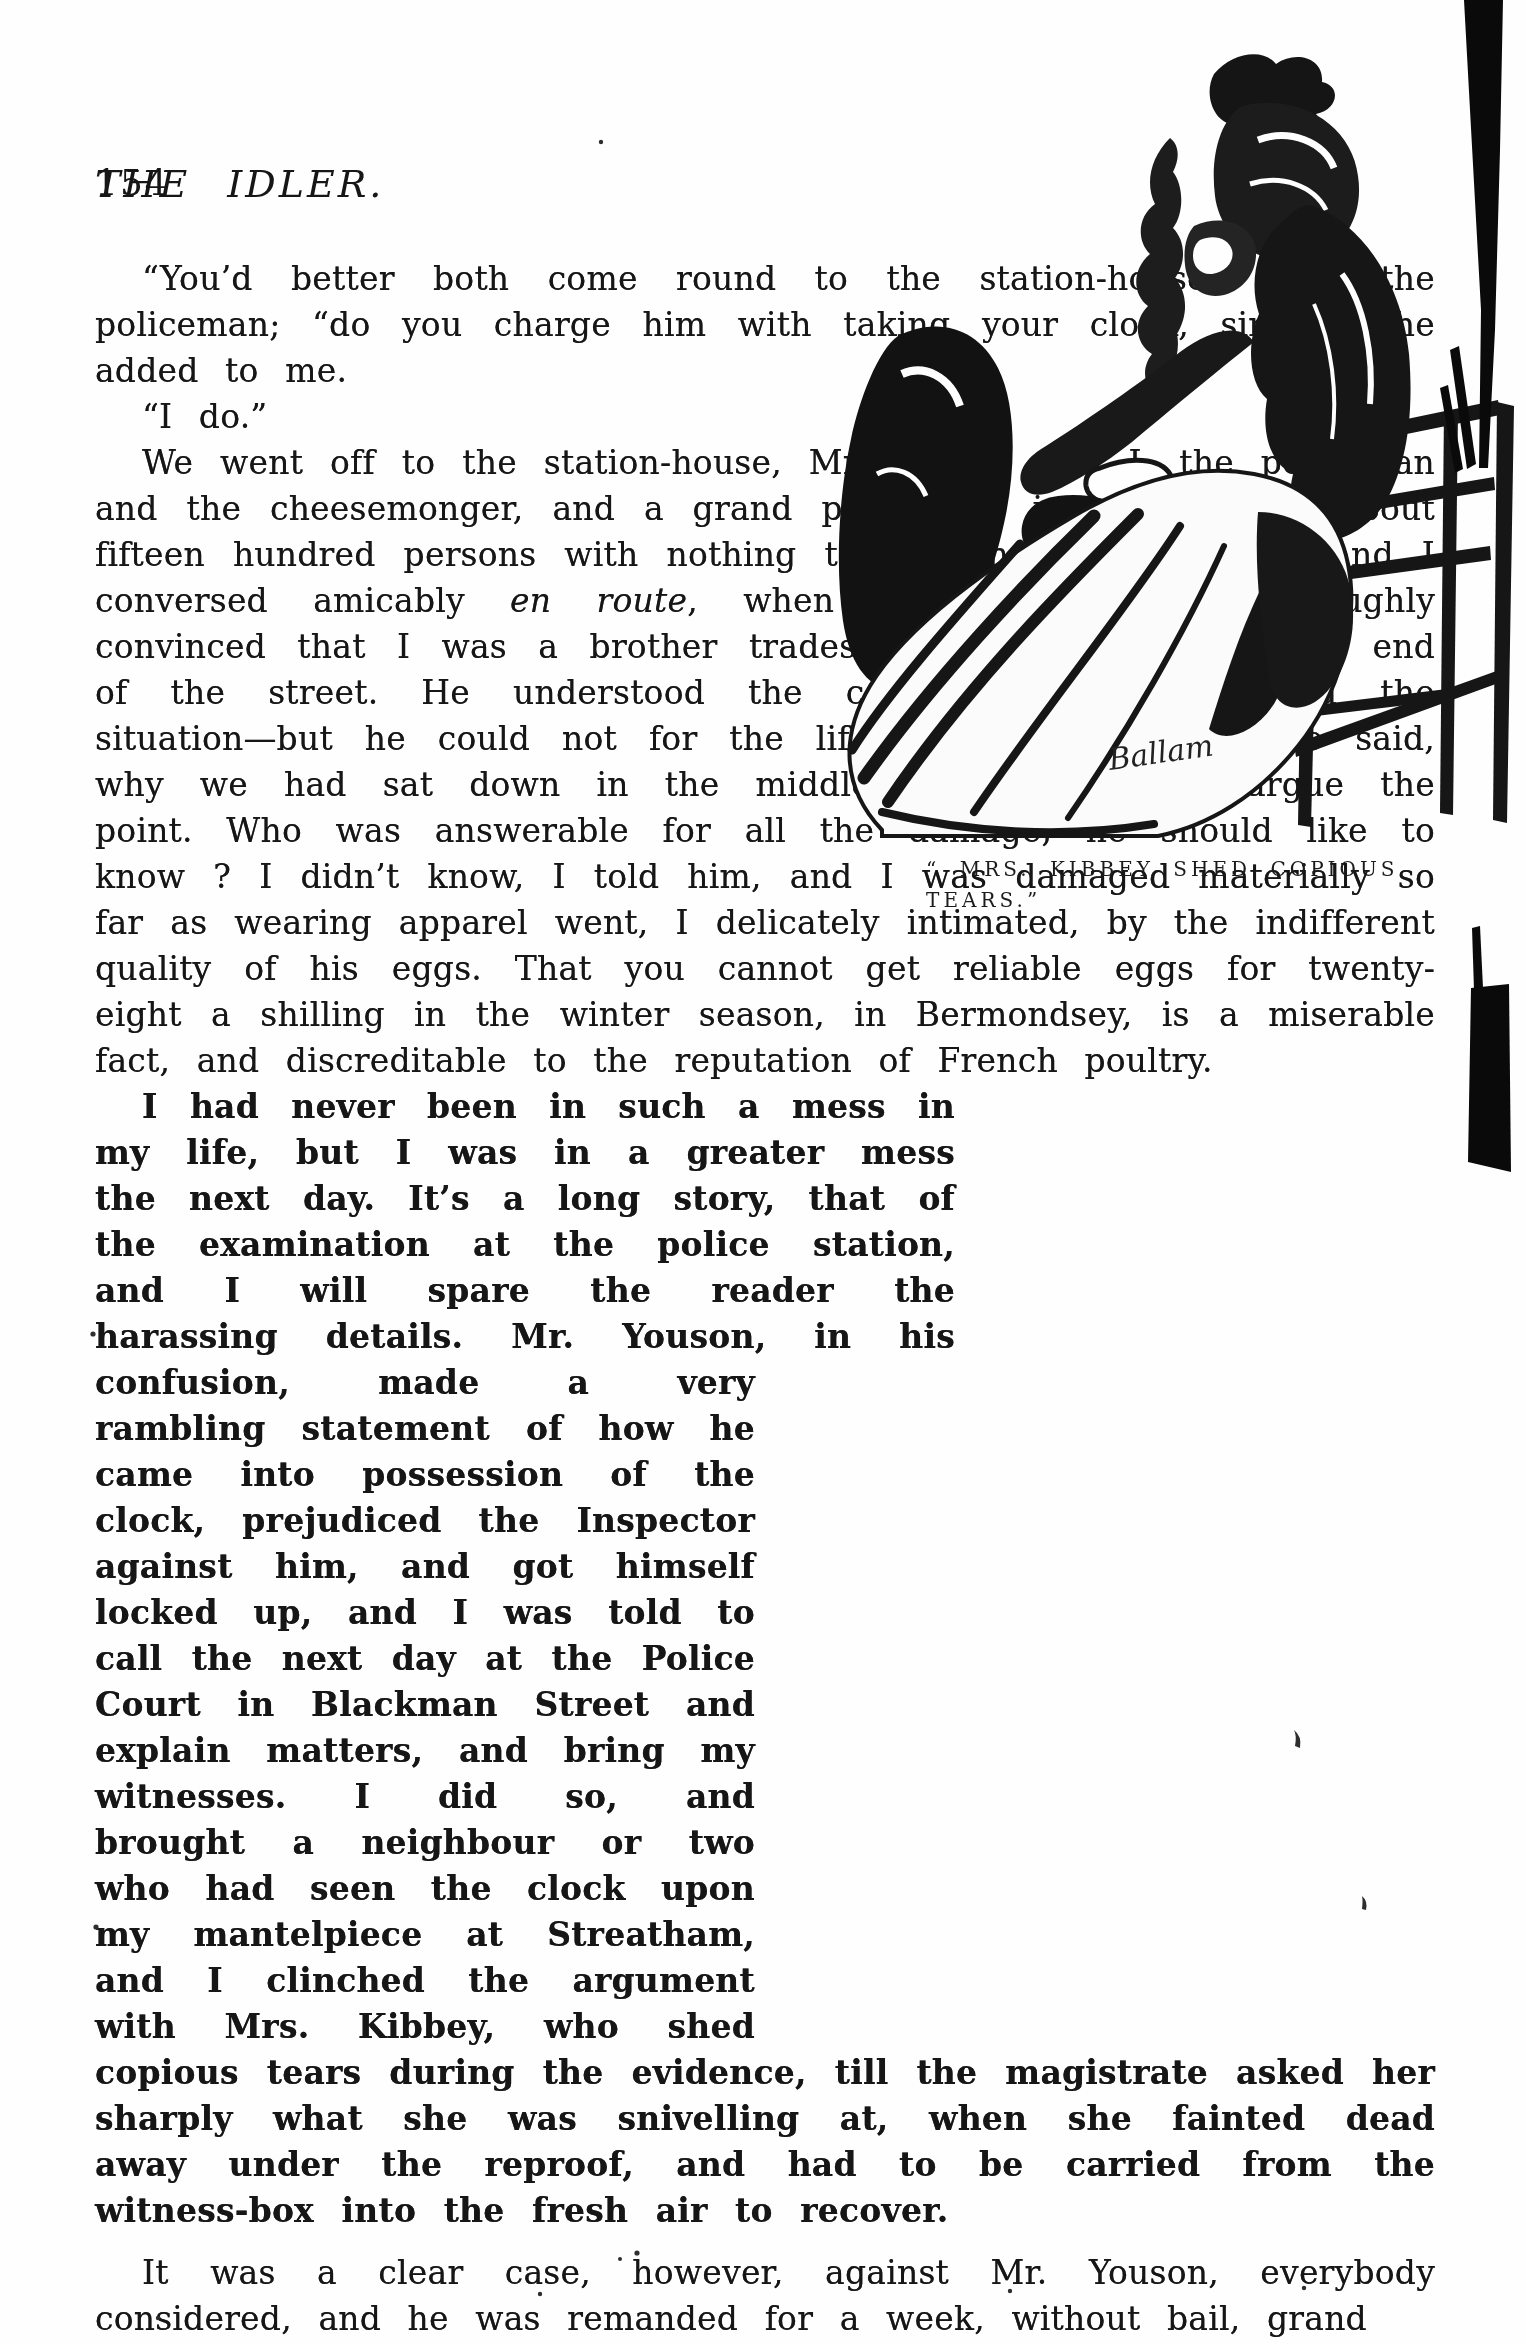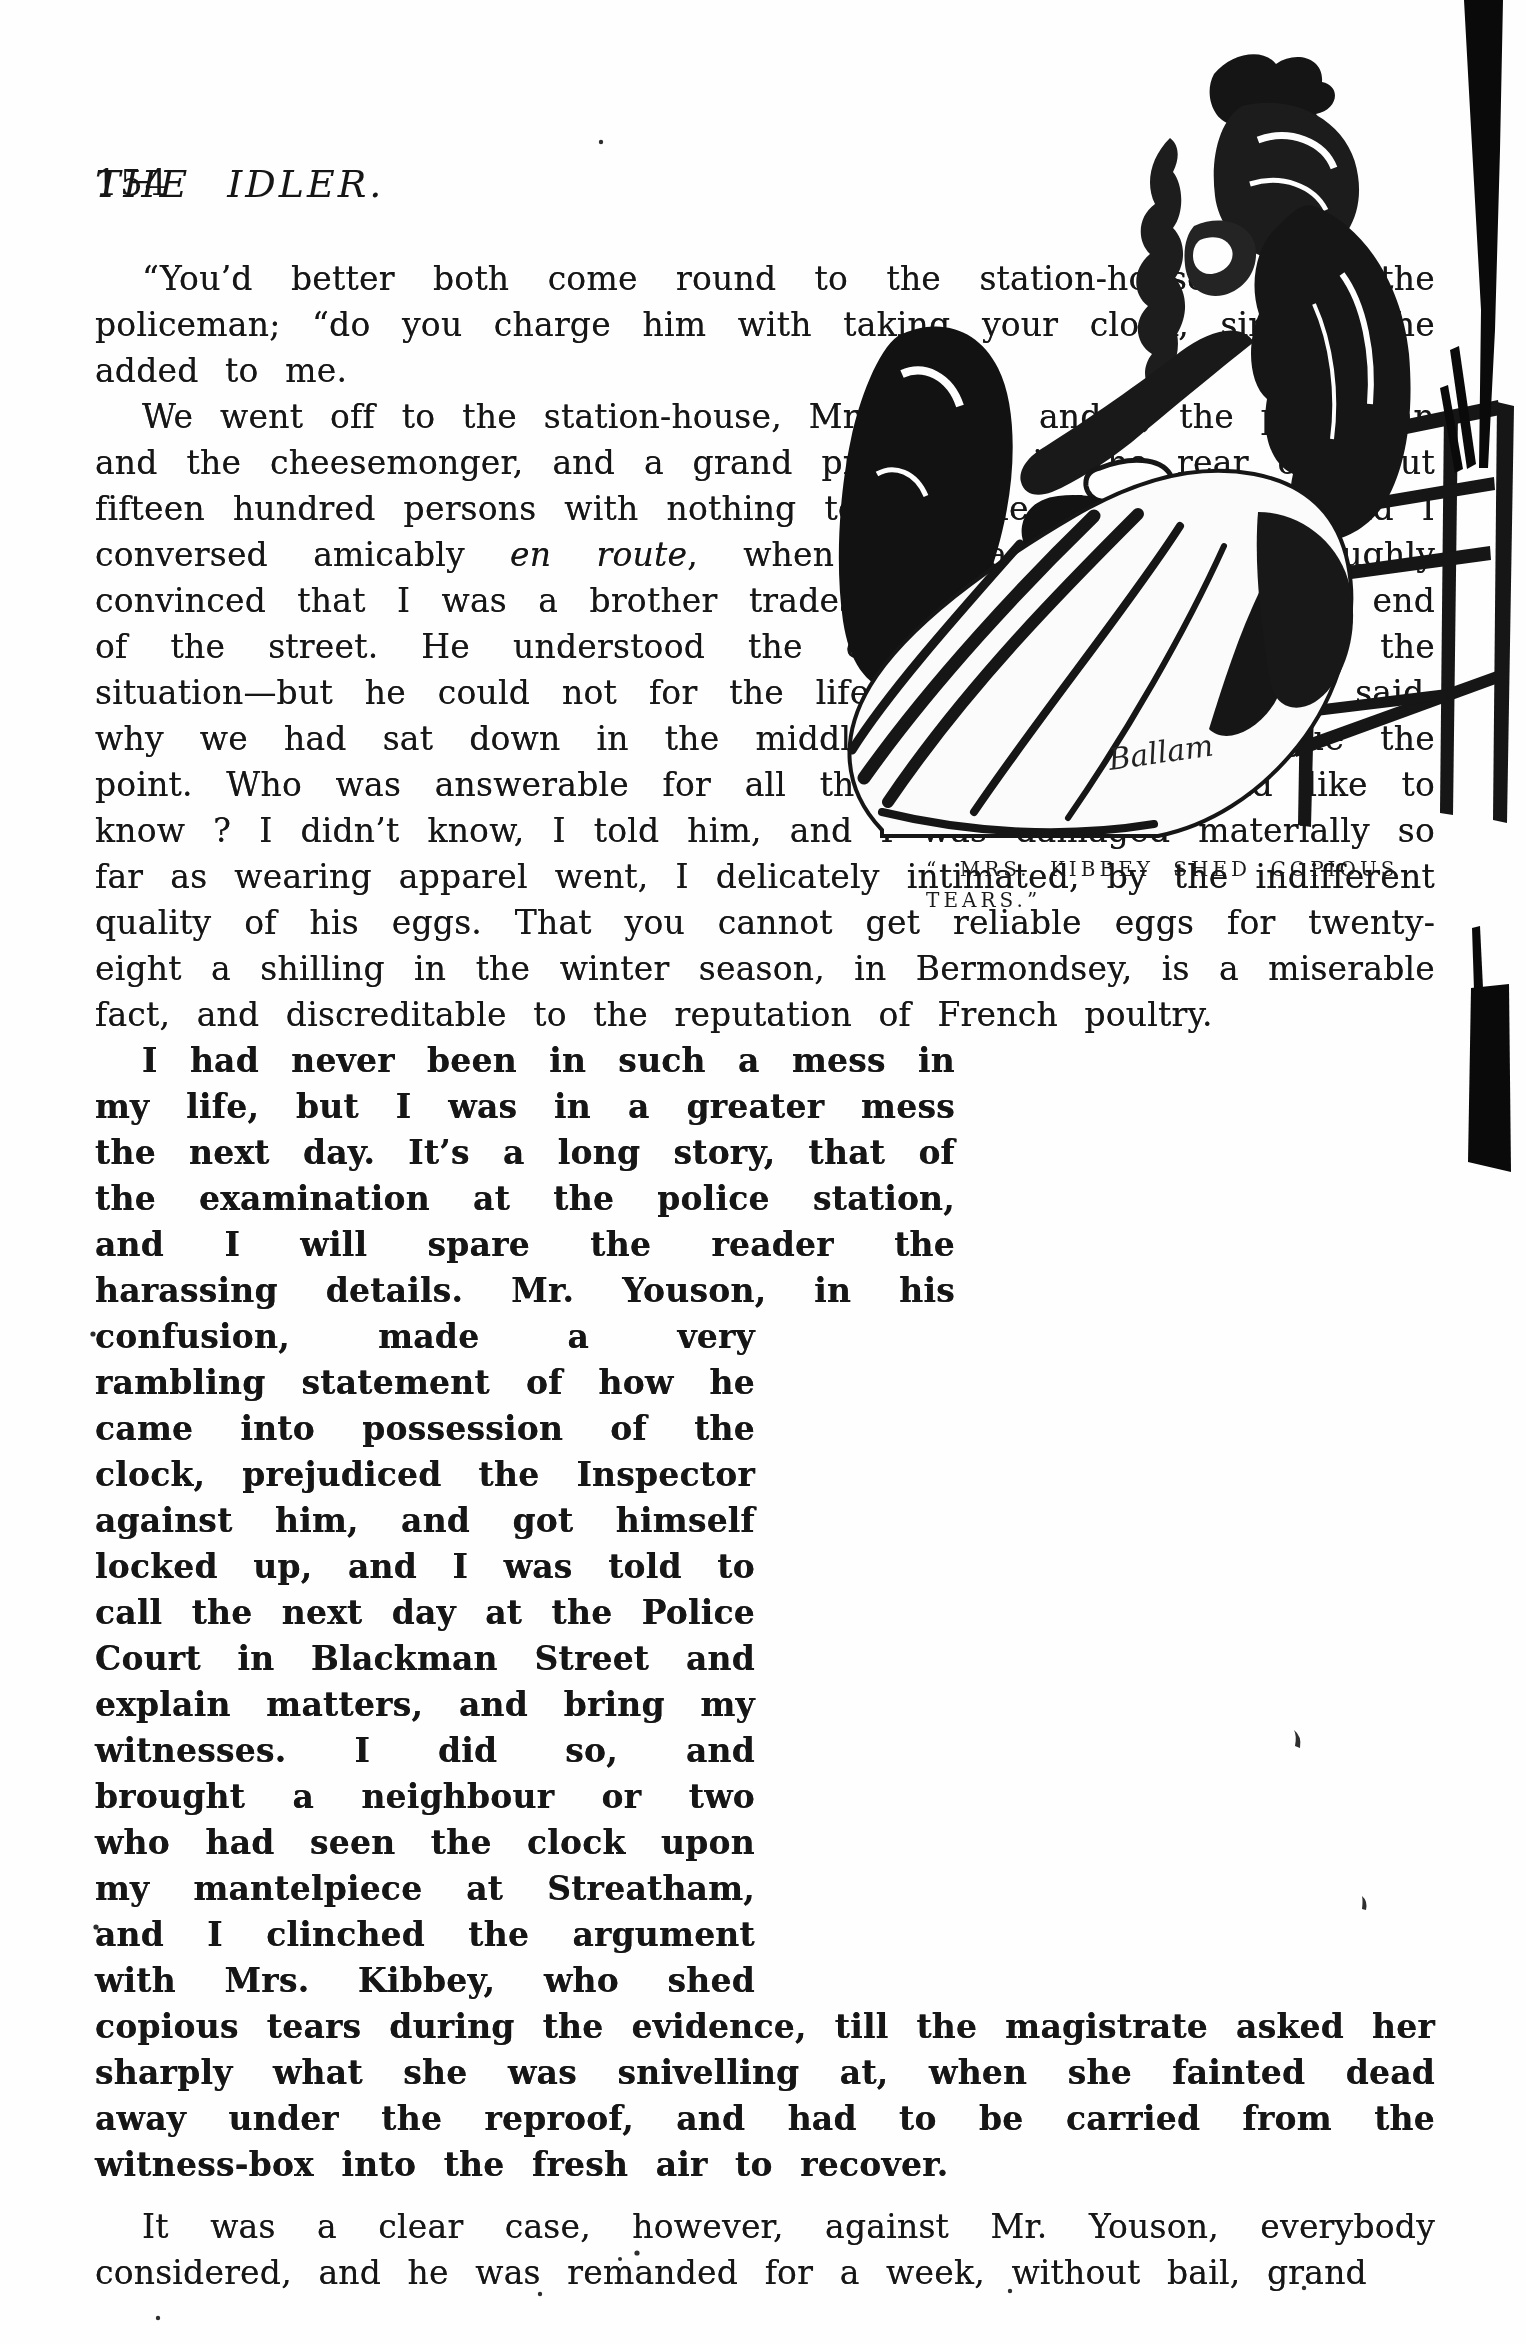--- a/index.html
+++ b/index.html
@@ -83,20 +83,21 @@
 
   <div class="content">
 
     <div class="pageheader">
       <span class="pagenum">154</span>
       <span class="running-title">THE IDLER.</span>
     </div>
 
     <p class="para"><span>“You’d better both come round to the station-house,” said the policeman; “do you charge him with taking your clock, sir ? ” he added to me.</span></p>
 
+    <p class="para"><span>“I do.”</span></p>
 
 
     <p class="para"><span>We went off to the station-house, Mr. Youson and I, the policeman and the cheesemonger, and a grand procession in the rear of about fifteen hundred persons with nothing to do. The cheesemonger and I conversed amicably </span><span class="it">en route</span><span>, when he had become thoroughly convinced that I was a brother tradesman, resident at the far end of the street. He understood the case then —he grasped the situation—but he could not for the life of him make out, he said, why we had sat down in the middle of his eggs to argue the point. Who was answerable for all the damage, he should like to know ? I didn’t know, I told him, and I was damaged materially so far as wearing apparel went, I delicately intimated, by the indifferent quality of his eggs. That you cannot get reliable eggs for twenty-eight a shilling in the winter season, in Bermondsey, is a miserable fact, and discreditable to the reputation of French poultry.</span></p>
 
     <p class="para para-5">
       <span class="float-a"></span>
       <span class="float-b"></span>
       <span>I had never been in such a mess in my life, but I was in a greater mess the next day. It’s a long story, that of the examination at the police station, and I will spare the reader the harassing details. Mr. Youson, in his confusion, made a very rambling statement of how he came into possession of the clock, prejudiced the Inspector against him, and got himself locked up, and I was told to call the next day at the Police Court in Blackman Street and explain matters, and bring my witnesses. I did so, and brought a neighbour or two who had seen the clock upon my mantelpiece at Streatham, and I clinched the argument with Mrs. Kibbey, who shed copious tears during the evidence, till the magistrate asked her sharply what she was snivelling at, when she fainted dead away under the reproof, and had to be carried from the witness-box into the fresh air to recover.</span>
 
       </p>

